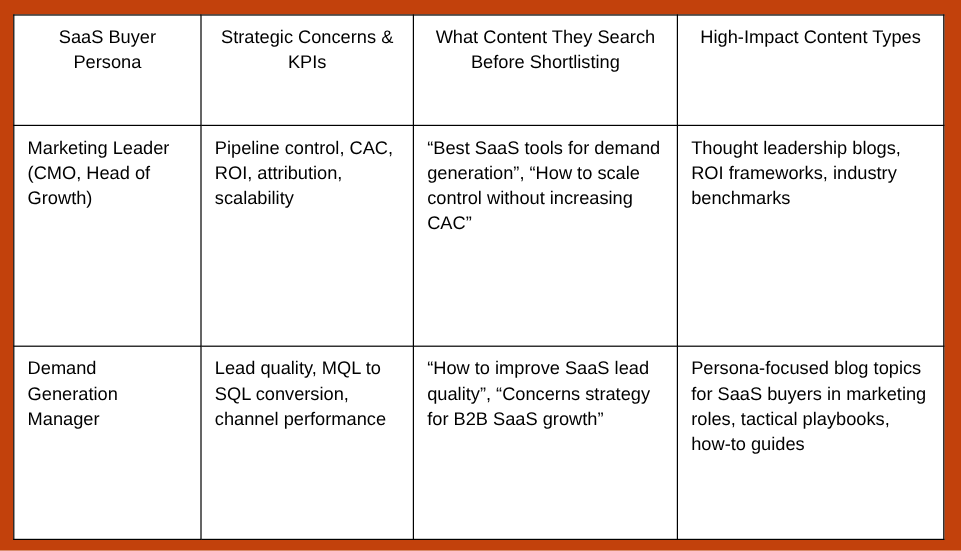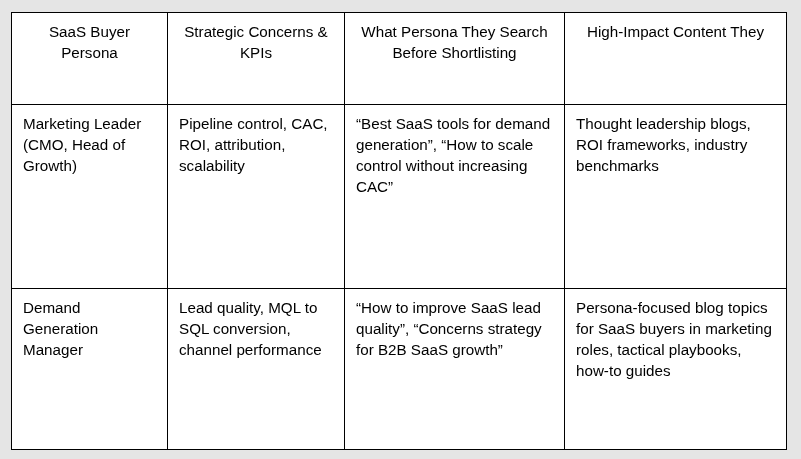--- a/index.html
+++ b/index.html
@@ -8,21 +8,21 @@
     padding: 0;
     width: 801px;
     height: 459px;
     background: #ffffff;
     font-family: "Liberation Sans", sans-serif;
   }
   #root {
     position: relative;
     width: 801px;
     height: 459px;
-    background: #e5e5e5;
+    background: #c2410c;
     overflow: hidden;
   }
   table.persona-table {
     position: absolute;
     left: 11px;
     top: 12px;
     width: 775px;
     height: 438px;
     border-collapse: collapse;
     table-layout: fixed;
@@ -65,22 +65,22 @@
     <colgroup>
       <col class="c1">
       <col class="c2">
       <col class="c3">
       <col class="c4">
     </colgroup>
     <thead>
       <tr class="header-row">
         <th>SaaS Buyer Persona</th>
         <th>Strategic Concerns &amp; KPIs</th>
-        <th>What Persona They Search Before Shortlisting</th>
-        <th>High-Impact Content They</th>
+        <th>What Content They Search Before Shortlisting</th>
+        <th>High-Impact Content Types</th>
       </tr>
     </thead>
     <tbody>
       <tr class="body-row-1">
         <td>Marketing Leader (CMO, Head of Growth)</td>
         <td>Pipeline control, CAC, ROI, attribution, scalability</td>
         <td>“Best SaaS tools for demand generation”, “How to scale control without increasing CAC”</td>
         <td>Thought leadership blogs, ROI frameworks, industry benchmarks</td>
       </tr>
       <tr class="body-row-2">

